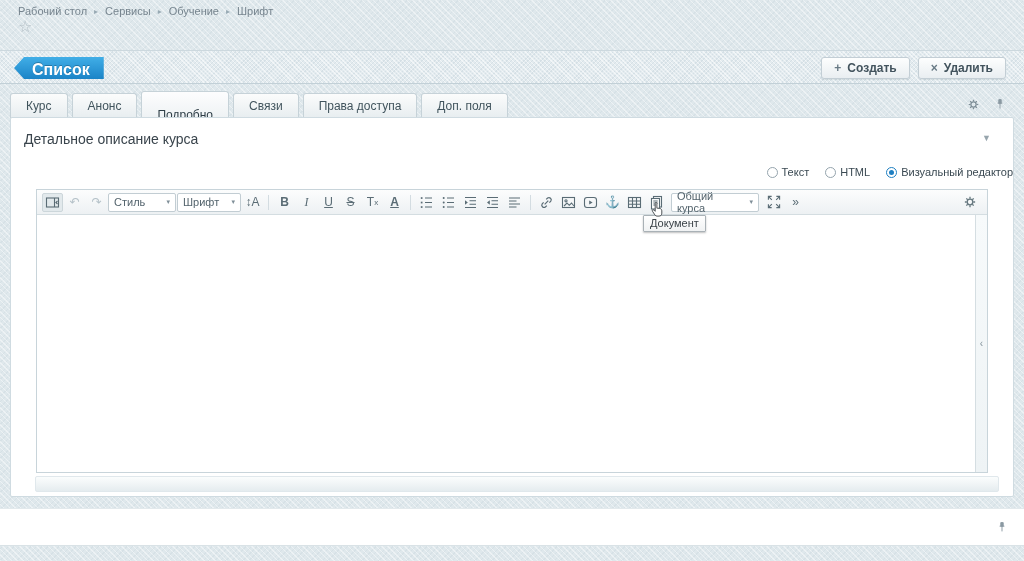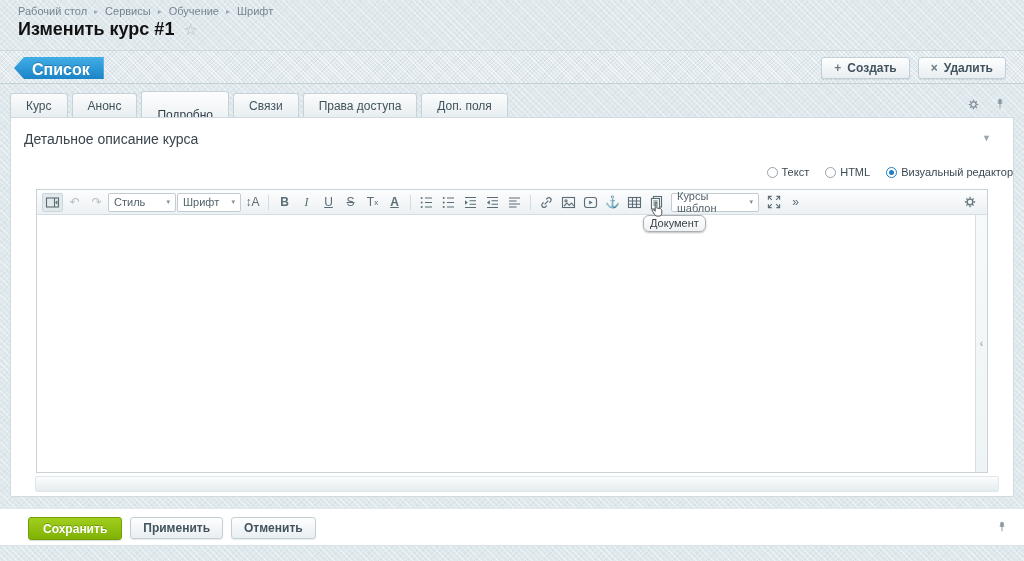--- a/index.html
+++ b/index.html
@@ -103,21 +103,21 @@
   .epilogue {
     position:absolute; left:24px; right:14px; top:358px; height:16px;
     background:linear-gradient(#fbfdfd,#e5ecef); border:1px solid #e0e8ec; border-radius:2px;
   }
 
   
   .doc-btn { position:relative; }
   .cursor-hand { position:absolute; left:5px; top:9px; z-index:6; pointer-events:none; }
   .tooltip {
     position:absolute; left:-3px; top:22px; z-index:5; white-space:nowrap;
-    background:linear-gradient(#ffffff,#f0f2f3); border:1px solid #a9b1b6; border-radius:6px;
+    background:linear-gradient(#ffffff,#f0f2f3); border:1px solid #a9b1b6; border-radius:1px;
     padding:1px 6px 2px; font-size:11px; color:#3a4248; box-shadow:0 1px 2px rgba(0,0,0,.25);
   }
 
   
   .footer { position:absolute; top:508px; left:0; width:1024px; height:38px; background:#fff; border-top:1px solid #e2e9ec; border-bottom:1px solid #d9e2e6; }
   .footer-btns { position:absolute; left:28px; top:8px; display:flex; gap:8px; }
   .btn-save {
     height:23px; padding:4px 14px; border:1px solid #72a004; border-radius:3px;
     background:linear-gradient(#a2cf1e,#7fb104); color:#fff; font-size:12px; font-weight:bold;
     text-shadow:0 -1px 0 rgba(40,70,0,.35); box-shadow:0 1px 1px rgba(60,80,95,.2); cursor:pointer;
@@ -133,21 +133,20 @@
   <span class="crumb">Рабочий стол</span>
   <span class="sep">▸</span>
   <span class="crumb">Сервисы</span>
   <span class="sep">▸</span>
   <span class="crumb">Обучение</span>
   <span class="sep">▸</span>
   <span class="crumb">Шрифт</span>
 </div>
 
 <div class="page-title-row">
-  <h1 class="page-title">Изменить курс #1</h1>
   <span class="star">☆</span>
 </div>
 
 <div class="action-bar">
   <button class="btn-list">Список</button>
   <div class="ab-right">
     <button class="btn-light">
       <span class="glyph">+</span>
       <span>Создать</span>
     </button>
@@ -303,21 +302,21 @@
           <path d="M4.3 6h4.4M4.3 8h4.4M4.3 10h3"></path>
         </svg>
         <span class="cursor-hand">
           <svg class="ic" width="13" height="16" viewBox="0 0 13 16">
             <path d="M4.2 1.2c0-1 1.7-1 1.7 0v5h.5c2.8 0 4.4.6 4.4 2.6v2.3c0 1.8-1 3-2.8 3H6c-.9 0-1.6-.4-2.1-1.2L1.5 9.3c-.8-1.1.6-2.1 1.5-1.2l1.2 1.2z" fill="#ffffff" stroke="#3a3f44" stroke-width=".9"></path>
           </svg>
         </span>
         <span class="tooltip">Документ</span>
       </button>
       <div class="tb-select w-tpl">
-        <span>Курсы шаблон</span>
+        <span>Общий курса</span>
         <span class="caret">▾</span>
       </div>
       <button class="tb">
         <svg class="ic" width="14" height="14" viewBox="0 0 15 15" stroke="#5a6c75" fill="none" stroke-width="1.2">
           <path d="M1.5 5V1.5H5M10 1.5h3.5V5M13.5 10v3.5H10M5 13.5H1.5V10"></path>
           <path d="M2.2 2.2l3 3M12.8 2.2l-3 3M12.8 12.8l-3-3M2.2 12.8l3-3"></path>
         </svg>
       </button>
       <button class="tb">»</button>
       <button class="tb tb-gear">
@@ -330,25 +329,20 @@
     <div class="ed-row">
       <div class="ed-content" contenteditable="true" style=""></div>
       <div class="ed-side">‹</div>
     </div>
   </div>
 
   <div class="epilogue"></div>
 </div>
 
 <div class="footer">
-  <div class="footer-btns">
-    <button class="btn-save">Сохранить</button>
-    <button class="btn-light">Применить</button>
-    <button class="btn-light">Отменить</button>
-  </div>
   <button class="icon-btn footer-pin">
     <svg class="ic" width="12" height="14" viewBox="0 0 15 15" stroke="#8b9aa3" fill="#8b9aa3" stroke-width="1.2">
       <path d="M6 2h3v4.5H6z"></path>
       <path d="M4.5 6.5h6" fill="none"></path>
       <path d="M7.5 6.5V13" fill="none"></path>
     </svg>
   </button>
 </div>
 
 </body></html>

